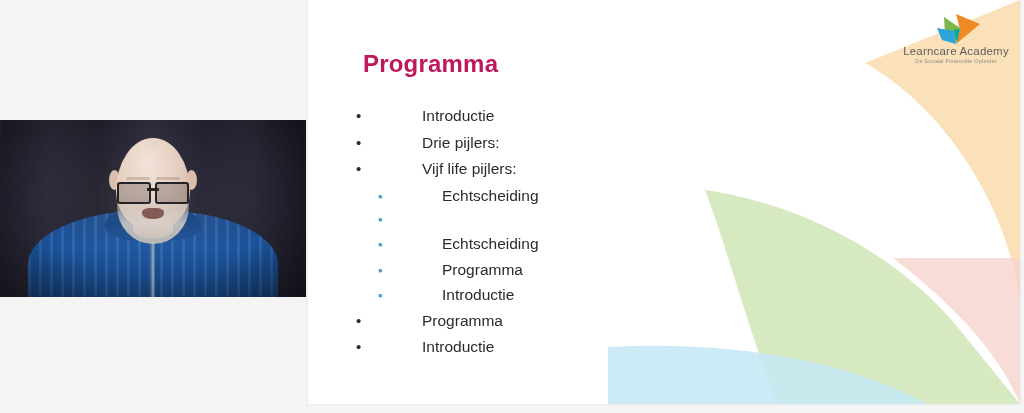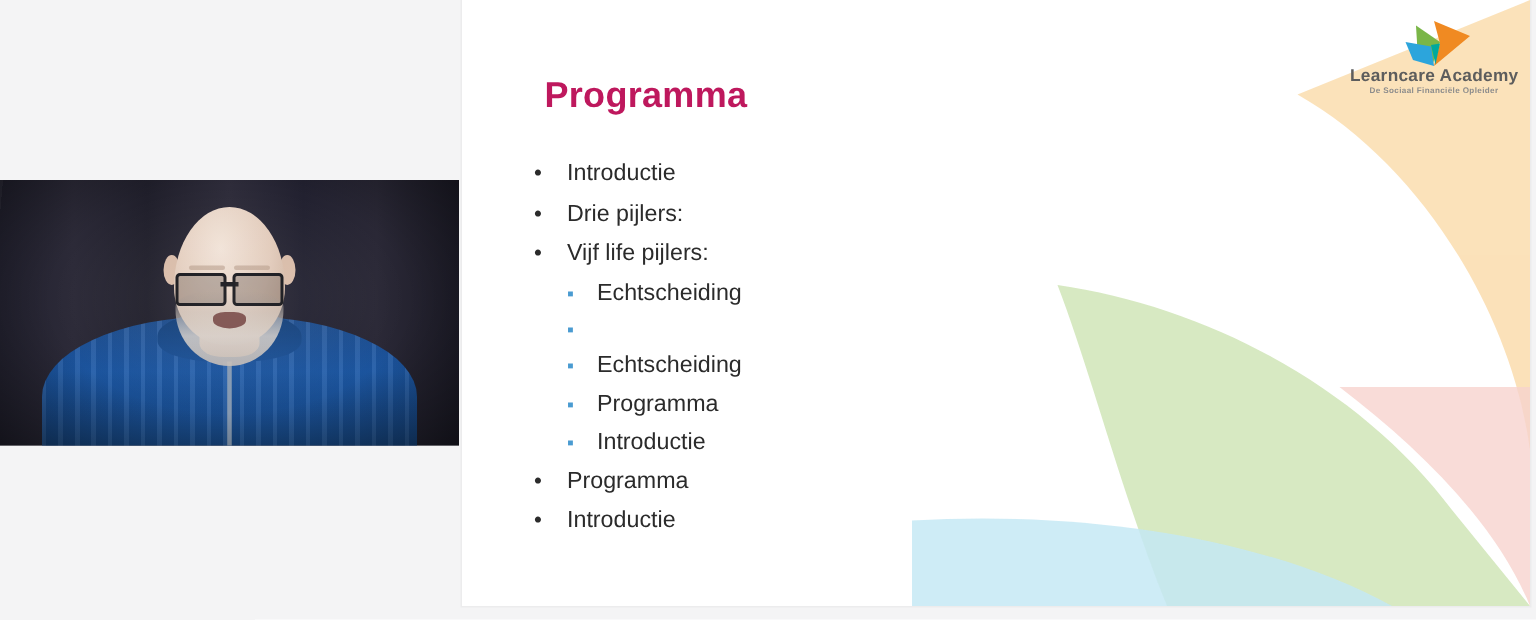--- a/index.html
+++ b/index.html
@@ -83,24 +83,24 @@
 
   .bullets{
     position:absolute;left:48px;top:108px;width:560px;
     color:#2b2b2b;
   }
   .b-row{display:flex;align-items:baseline;line-height:1;}
   .b1{font-size:15.5px;margin-bottom:11px;}
   .b1 .mk{width:22px;flex:none;color:#2b2b2b;font-size:15px;line-height:1;}
   .b2{font-size:15.5px;margin-bottom:10px;padding-left:22px;}
   .b2 .mk{width:20px;flex:none;color:#4a9bd1;font-size:13px;line-height:1;}
-  .b-txt{white-space:nowrap;}
-
-  
-  .logo{position:absolute;right:8px;top:12px;width:112px;height:58px;font-weight:bold;}
+  .b-txt{white-space:nowrap;margin-left:44px;}
+
+  
+  .logo{position:absolute;right:8px;top:12px;width:112px;height:58px;}
   .logo-mark{position:absolute;left:30px;top:0;width:52px;height:34px;}
   .logo-name{
     position:absolute;left:0;top:33px;width:112px;text-align:center;
     font-size:11.5px;color:#5d5d5d;letter-spacing:.2px;white-space:nowrap;
   }
   .logo-tag{
     position:absolute;left:0;top:46px;width:112px;text-align:center;
     font-size:5.4px;color:#8c8c8c;letter-spacing:.25px;white-space:nowrap;
   }
 </style>

